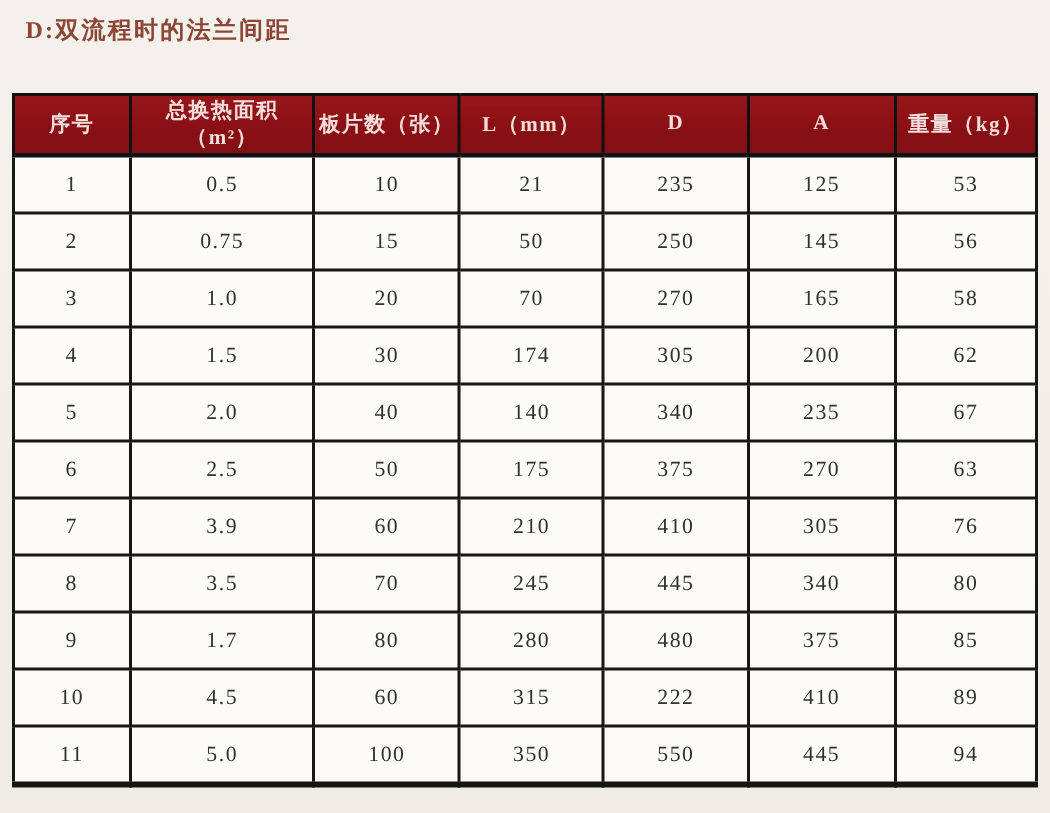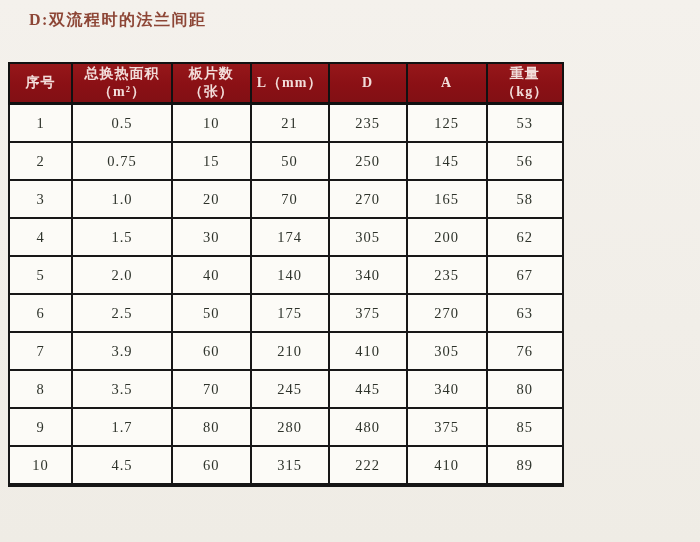--- a/index.html
+++ b/index.html
@@ -15,27 +15,26 @@
     font-family: "Liberation Serif", "DejaVu Serif", serif;
   }
   .doc-title {
     position: absolute;
     left: 17px;
     top: 10px;
     font-size: 16px;
     font-weight: bold;
     letter-spacing: 1.5px;
     color: #8d4636;
-    margin-left: 12px;
   }
   table.spec-table {
     position: absolute;
     left: 8px;
     top: 62px;
-    width: 556px;
+    width: 684px;
     border-collapse: collapse;
     table-layout: fixed;
     border: 2px solid #151515;
     border-bottom-width: 4px;
     background: #fcfbf7;
   }
   table.spec-table th {
     height: 38px;
     padding: 0;
     background: linear-gradient(180deg, #96171a 0%, #8a1015 55%, #821014 100%);
@@ -169,14 +168,23 @@
       </tr>
       <tr>
         <td>10</td>
         <td>4.5</td>
         <td>60</td>
         <td>315</td>
         <td>222</td>
         <td>410</td>
         <td>89</td>
       </tr>
+      <tr>
+        <td>11</td>
+        <td>5.0</td>
+        <td>100</td>
+        <td>350</td>
+        <td>550</td>
+        <td>445</td>
+        <td>94</td>
+      </tr>
     </tbody>
 </table>
 
 </body></html>

